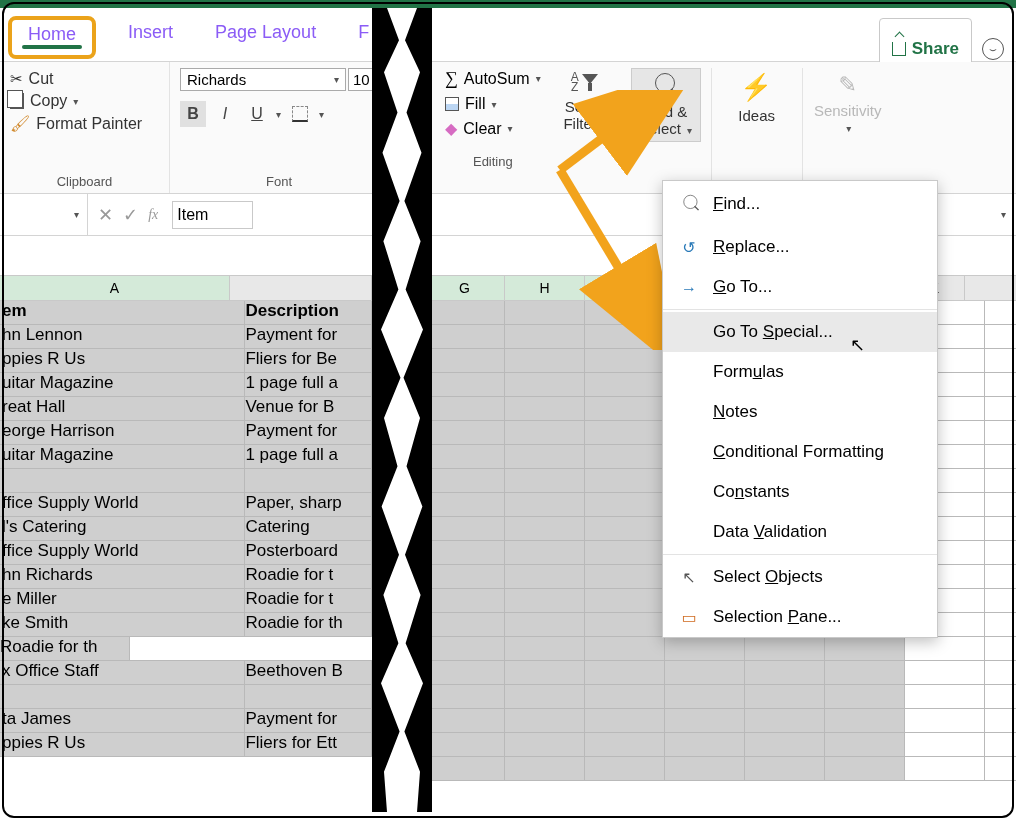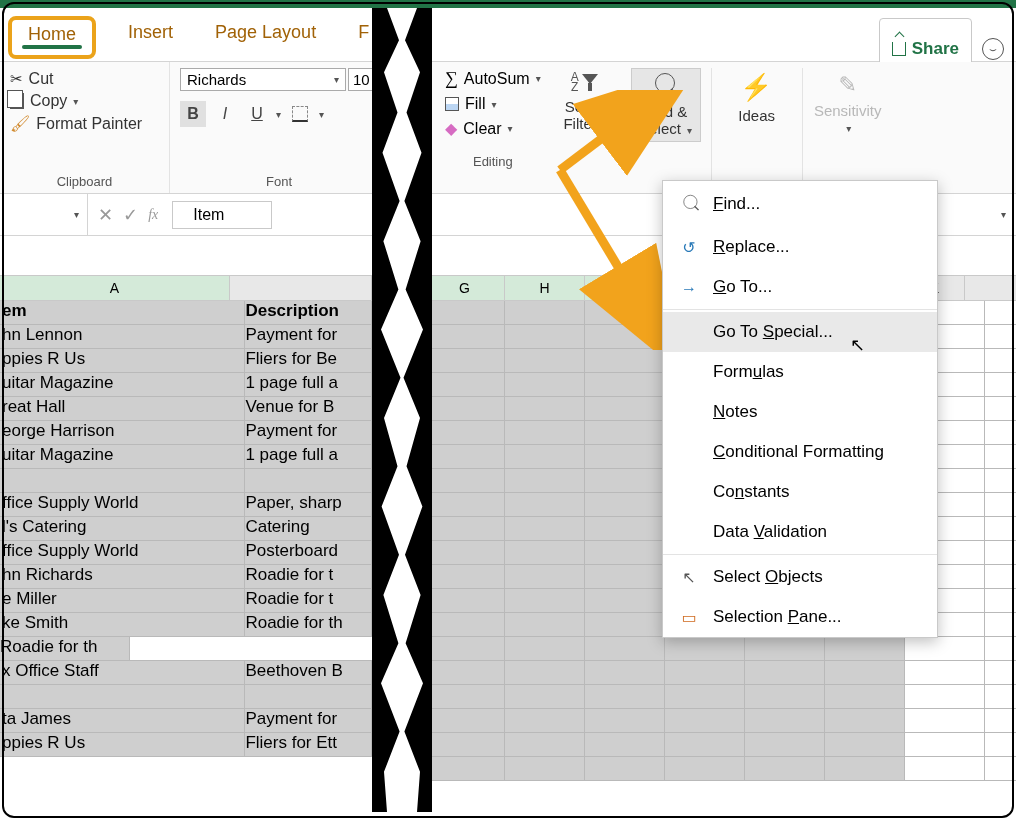--- a/index.html
+++ b/index.html
@@ -22,21 +22,21 @@
     gap: 22px;
     padding: 8px 8px 0 8px;
     align-items: flex-start;
     height: 54px;
     border-bottom: 1px solid #d4d4d4;
     background: #fff;
   }
   .tab {
     padding: 6px 10px;
     font-size: 18px;
-    color: #a16207;
+    color: #8b5cf6;
     cursor: pointer;
   }
   .tab.active {
     border: 4px solid #eba31a;
     border-radius: 8px;
     padding: 4px 16px 10px 16px;
     position: relative;
   }
   .tab.active::after {
     content: "";
@@ -224,21 +224,21 @@
     display:flex; align-items:center; height:42px;
     border-bottom:1px solid #d4d4d4; background:#fff;
   }
   .name-box {
     width:88px; border-right:1px solid #d4d4d4; height:100%;
     display:flex; align-items:center; justify-content:flex-end; padding-right:8px;
   }
   .fb-btns { display:flex; align-items:center; gap:10px; padding:0 10px; color:#999; }
   .fx { font-style:italic; font-family:"Times New Roman",serif; }
   .fb-input {
-    border:1px solid #c9c9c9; padding:4px 20px; font-size:16px; width:100px; margin-left:4px;
+    border:1px solid #c9c9c9; padding:4px 4px; font-size:16px; width:81px; margin-left:4px;
   }
 
   .col-headers {
     display:flex; height:26px; background:#e8e8e8; border-top:1px solid #c9c9c9; border-bottom:1px solid #c9c9c9;
     font-size:14px;
   }
   .ch { border-right:1px solid #c9c9c9; display:flex; align-items:center; justify-content:center; }
   .ch.sel { background:#d4ead9; }
   .chA { width:230px; } 
   .grid-left {

